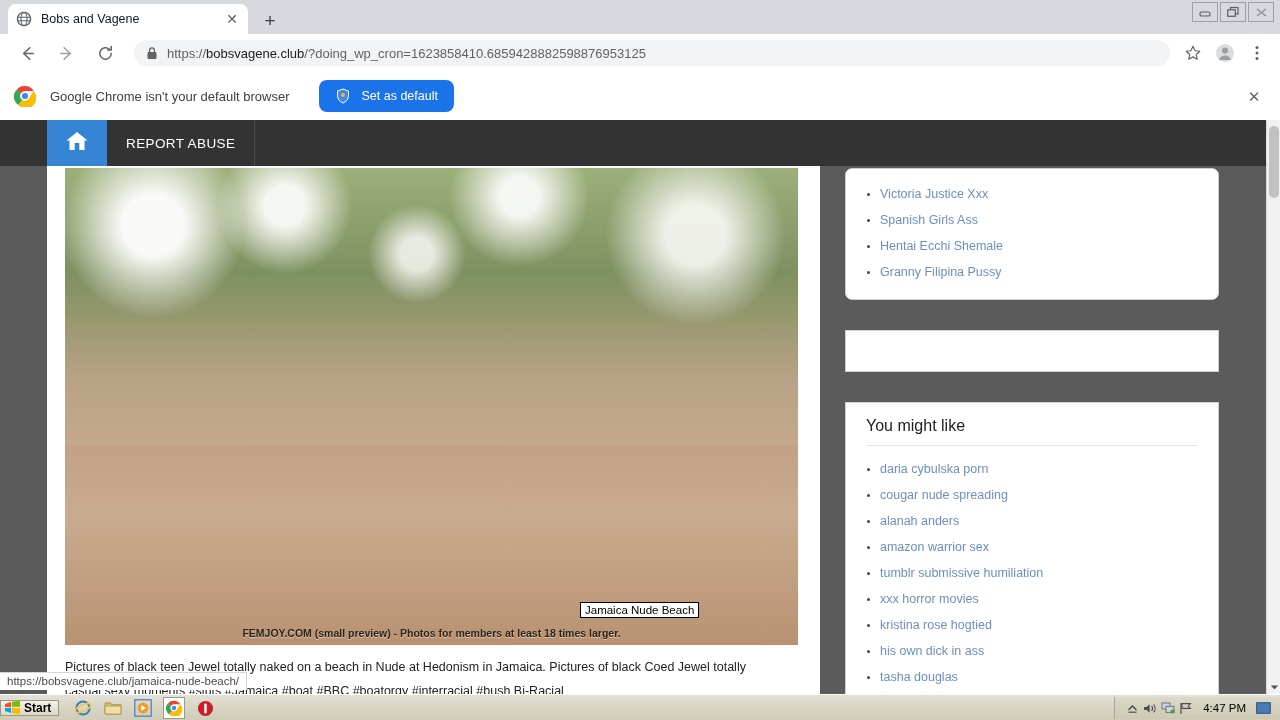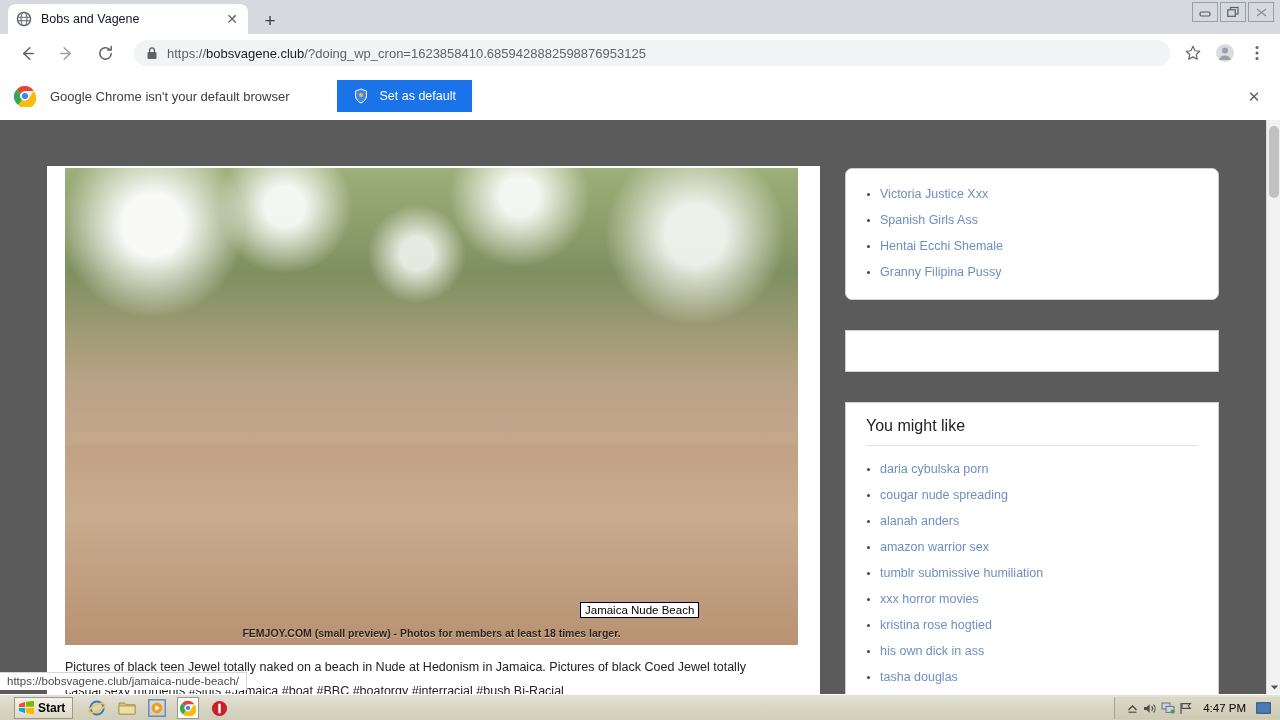--- a/index.html
+++ b/index.html
@@ -34,21 +34,21 @@
   .url{font-size:13px;color:#5f6368;white-space:nowrap;overflow:hidden;}
   .url b{color:#202124;font-weight:normal;}
   .tb-icon{width:30px;height:30px;display:flex;align-items:center;justify-content:center;color:#5f6368;margin-right:2px;}
   .tb-icon.last{margin-right:8px;}
 
   
   .infobar{position:absolute;left:0;top:72px;width:1280px;height:48px;background:#fff;border-bottom:1px solid #d4d4d4;display:flex;align-items:center;}
   .infobar-logo{width:22px;height:22px;margin-left:14px;flex:0 0 22px;}
   .infobar-text{font-size:13px;color:#3c4043;margin-left:14px;}
   .setdefault{
-    margin-left:48px;height:32px;background:#1a73e8;border-radius:0;color:#fff;font-size:12.5px;
+    margin-left:30px;height:32px;background:#1a73e8;border-radius:8px;color:#fff;font-size:12.5px;
     display:flex;align-items:center;padding:0 16px;box-sizing:border-box;border:none;
   }
   .setdefault .shield{width:16px;height:16px;margin-right:10px;flex:0 0 16px;}
   .infobar-close{position:absolute;right:18px;top:16px;width:16px;height:16px;color:#5f6368;display:flex;align-items:center;justify-content:center;font-size:15px;line-height:1;}
 
   
   .viewport{position:absolute;left:0;top:120px;width:1280px;height:574px;background:#5b5b5b;overflow:hidden;}
 
   .sitebar{position:absolute;left:0;top:0;width:1266px;height:46px;background:#333;}
   .home-btn{position:absolute;left:47px;top:0;width:60px;height:46px;background:#3585d4;display:flex;align-items:center;justify-content:center;}
@@ -93,21 +93,21 @@
   .pscroll .thumb{position:absolute;left:2px;top:6px;width:10px;height:72px;background:#c1c1c1;border-radius:5px;}
   .pscroll .arrow{position:absolute;left:0;bottom:0;width:14px;height:14px;display:flex;align-items:center;justify-content:center;color:#555;}
 
   
   .statusbubble{position:absolute;left:0;top:672px;background:#fff;border:1px solid #d6d6d6;border-left:none;border-bottom:none;
     font-size:11.5px;color:#4a4a4a;padding:2px 7px 3px 7px;white-space:nowrap;}
 
   
   .taskbar{position:absolute;left:0;top:694px;width:1280px;height:26px;
     background:linear-gradient(to bottom,#e4e2d6 0%, #d8d5c4 48%, #cfccb8 100%);border-top:1px solid #fff;display:flex;align-items:center;}
-  .start{margin-left:14px;height:22px;border:1px solid #9c9a84;background:linear-gradient(to bottom,#f2f1ea,#ddd9c6);
+  .start{margin-left:0;height:16px;border:1px solid #9c9a84;background:linear-gradient(to bottom,#f2f1ea,#ddd9c6);
     display:flex;align-items:center;padding:0 7px 0 4px;box-sizing:border-box;}
   .start .flag{width:15px;height:14px;margin-right:4px;flex:0 0 15px;}
   .start b{font-size:12px;color:#000;font-weight:bold;}
   .qlaunch{display:flex;align-items:center;margin-left:14px;gap:10px;}
   .ql{width:20px;height:20px;display:flex;align-items:center;justify-content:center;}
   .ql.active{border:1px solid #9c9a84;background:#fff;}
   .tray{position:absolute;right:0;top:2px;height:22px;display:flex;align-items:center;
     background:linear-gradient(to bottom,#dcd9c8,#cdc9b4);border-left:1px solid #a9a692;padding:0 8px;box-sizing:border-box;}
   .tray .ti{width:18px;height:18px;display:flex;align-items:center;justify-content:center;color:#444;}
   .clock{font-size:11.5px;color:#000;margin:0 8px;}
@@ -218,20 +218,31 @@
             <circle cx="8" cy="7" r="2" fill="#fbbc05"></circle>
           </svg>
       </span>
       <span>Set as default</span>
     </button>
     <span class="infobar-close">✕</span>
   </div>
 
   <div class="viewport">
 
+    <div class="sitebar">
+      <div class="home-btn">
+        <span>
+          <svg width="24" height="22" viewBox="0 0 24 22">
+              <path d="M12 2L1.5 10.5h3V20h15v-9.5h3z" fill="#fff"></path>
+              <rect x="9.7" y="13" width="4.6" height="7" fill="#3585d4"></rect>
+            </svg>
+        </span>
+      </div>
+      <div class="report-abuse">REPORT ABUSE</div>
+    </div>
 
     <div class="content">
       <div class="photo">
         <div class="rock"></div>
         <div class="caption">FEMJOY.COM (small preview) - Photos for members at least 18 times larger.</div>
         <div class="tooltip">Jamaica Nude Beach</div>
       </div>
       <div class="article">
         <p>Pictures of black teen Jewel totally naked on a beach in Nude at Hedonism in Jamaica. Pictures of black Coed Jewel totally</p>
         <p>casual sexy moments #sluts #Jamaica #boat #BBC #boatorgy #interracial #bush Bi-Racial</p>

